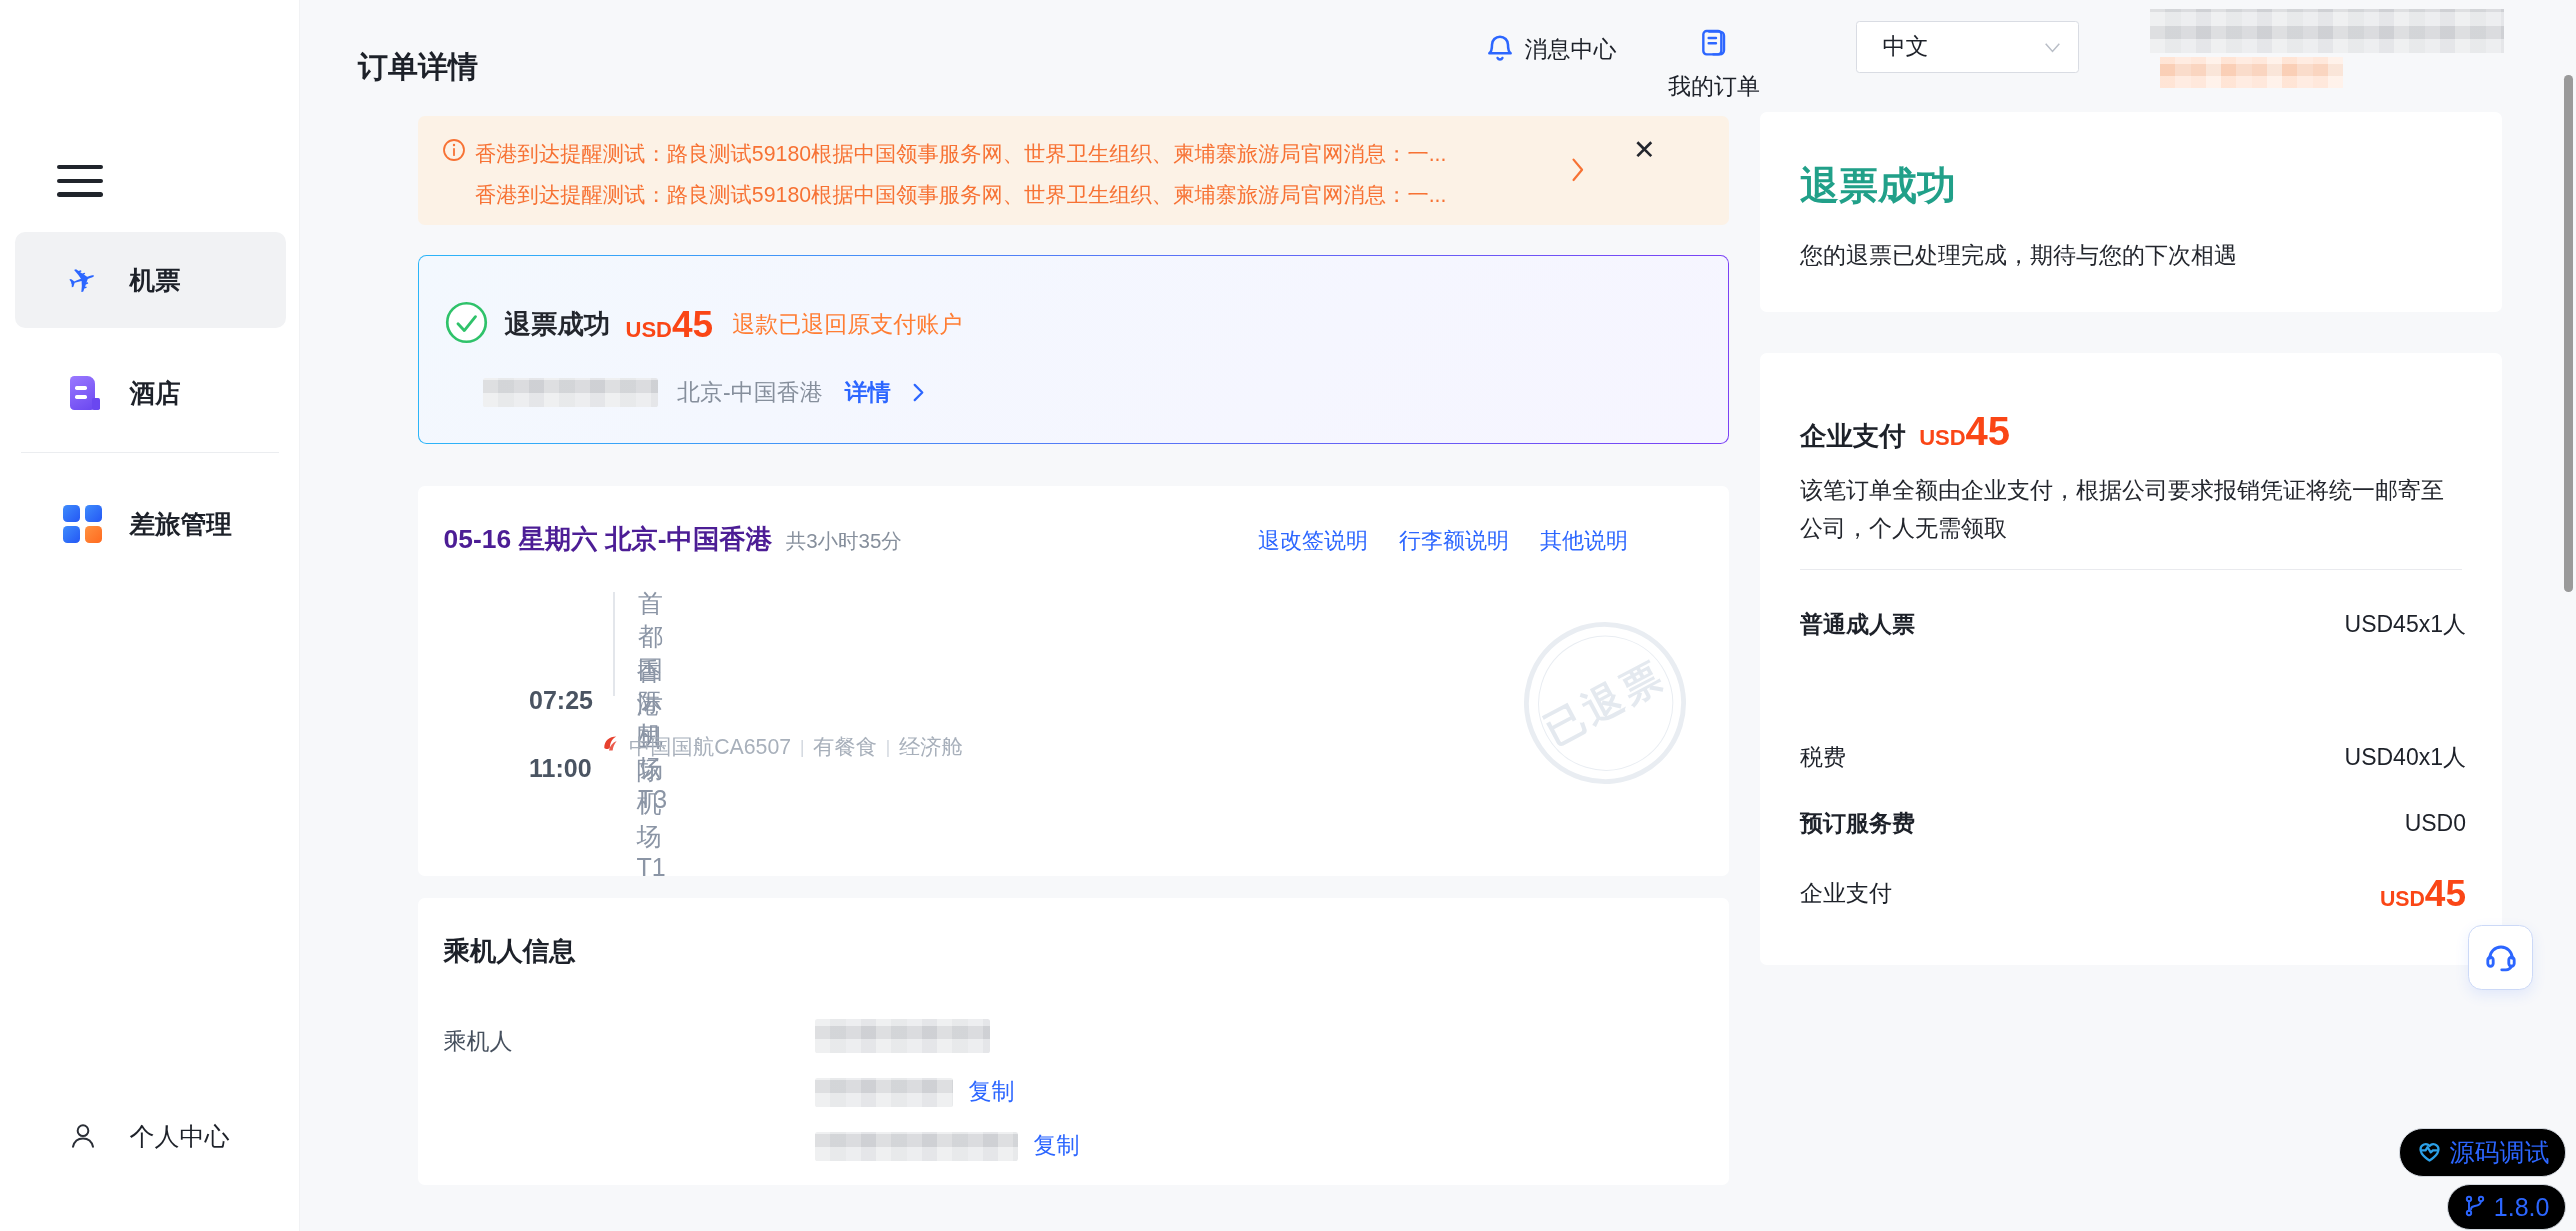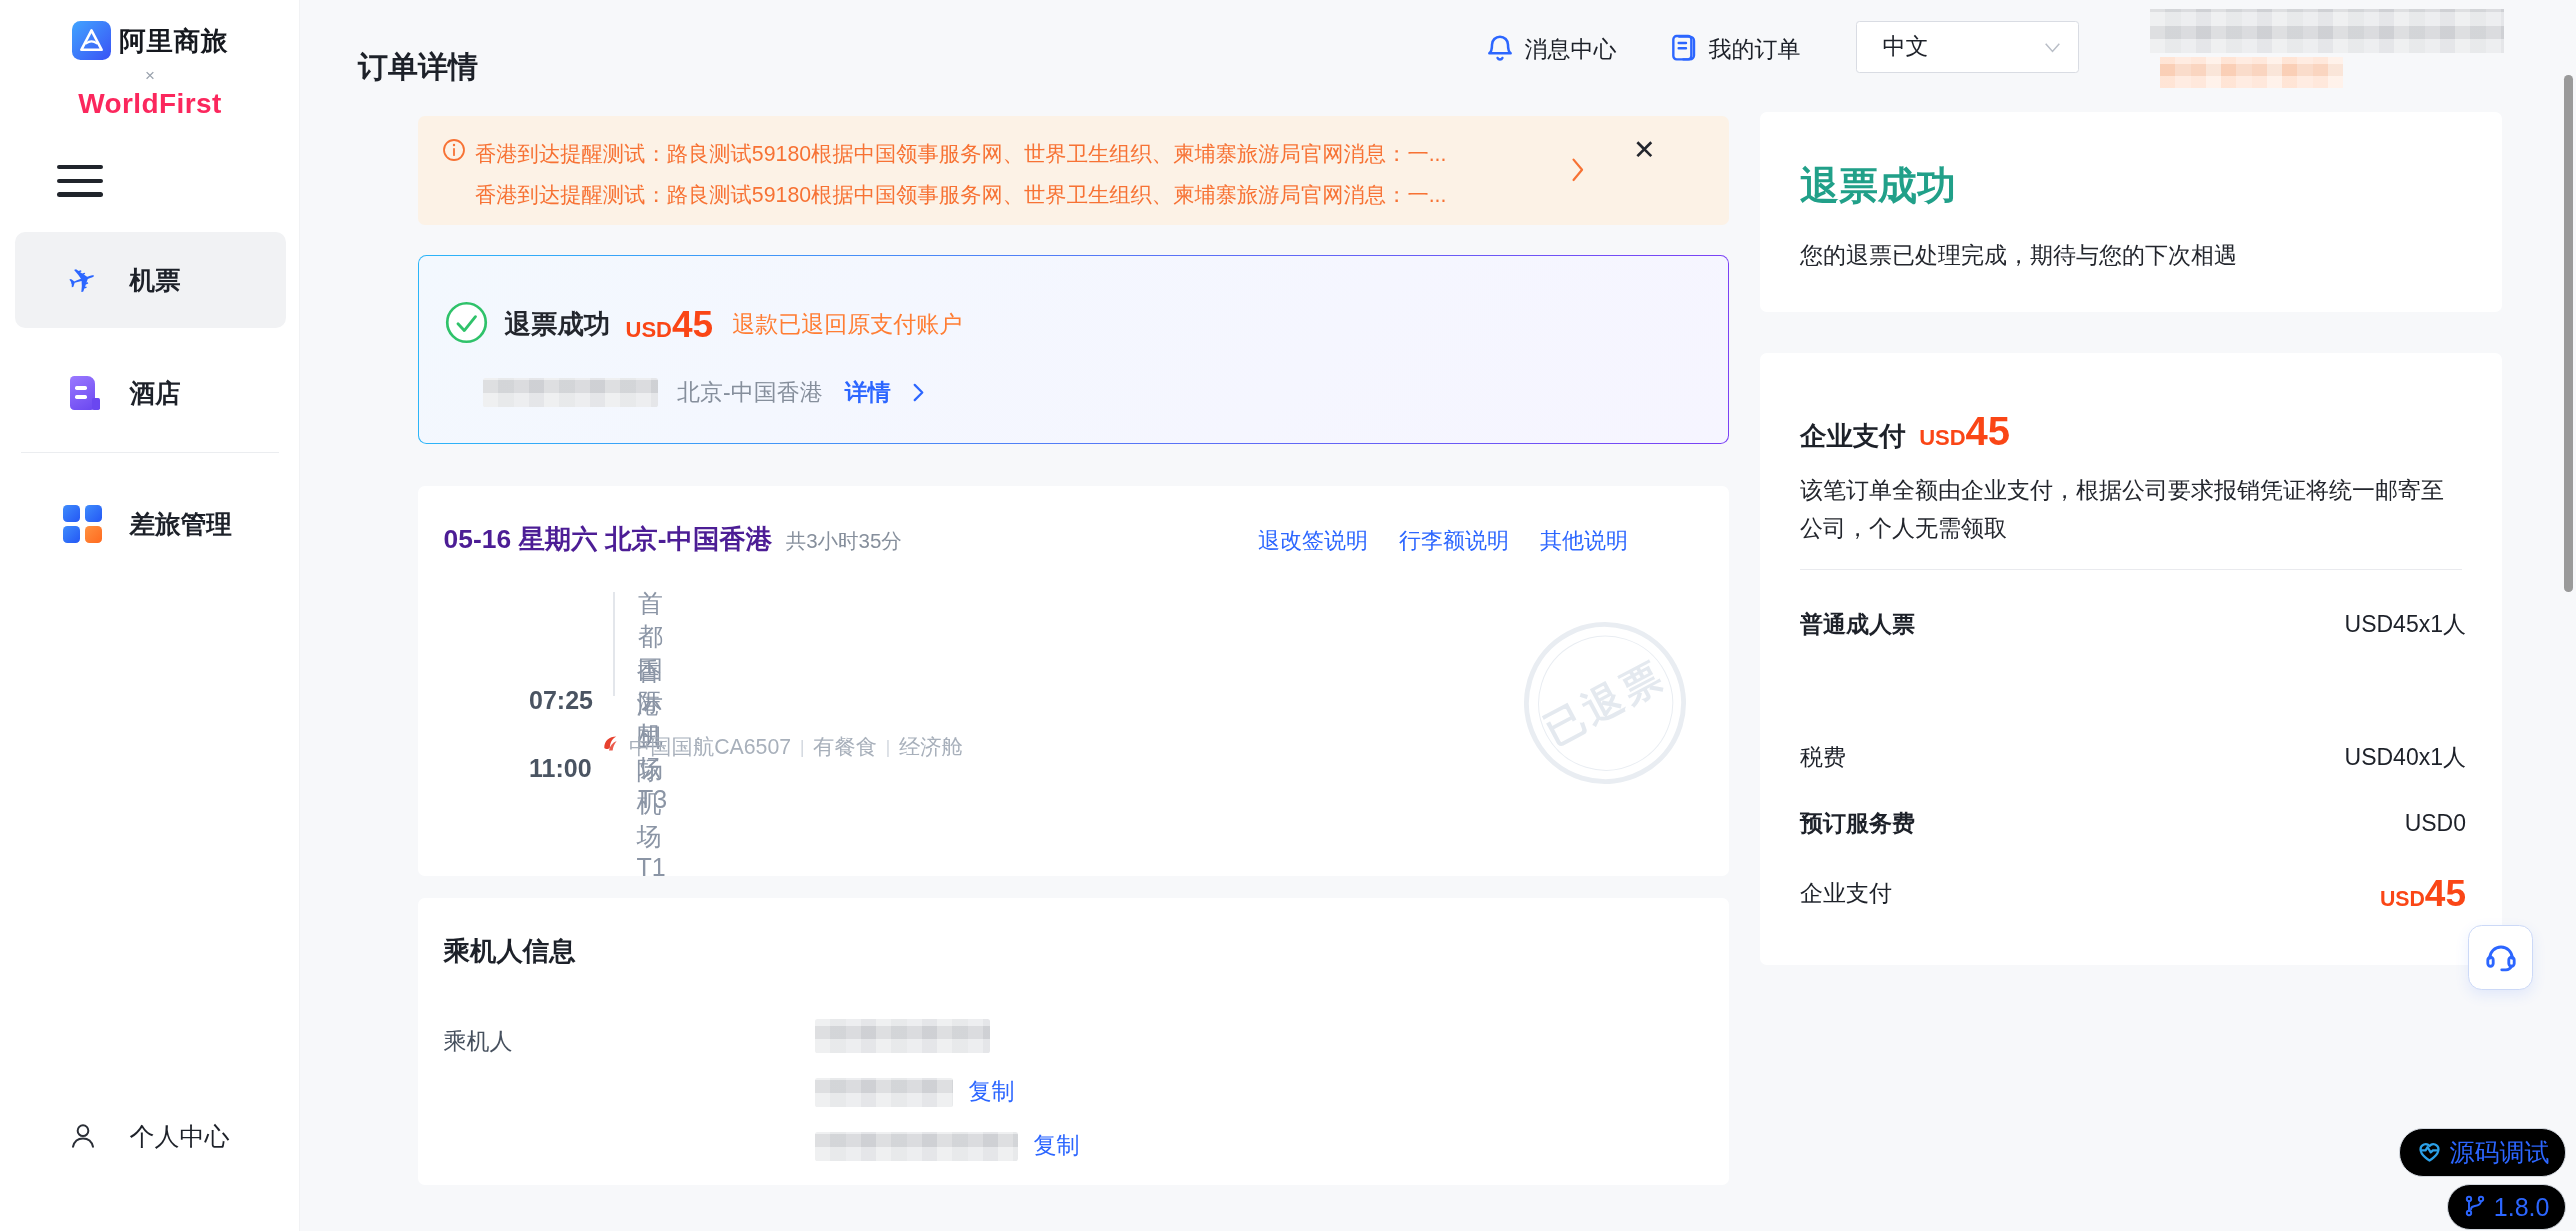--- a/index.html
+++ b/index.html
@@ -127,40 +127,20 @@
   .pill-debug { top:1128px; height:49px; }
   .pill-ver { top:1184px; height:46px; }
   .scrollbar { position:absolute; right:3.4px; top:75px; width:8.5px; height:517px; background:#9a9a9a; border-radius:4.3px; cursor:pointer; }
 </style>
 </head>
 <body>
 
 <div class="screen">
 
   <div class="sidebar">
-    <div class="logo">
-      <div class="logo-row">
-        <span>
-          <svg width="39" height="39" viewBox="0 0 46 46">
-              <defs>
-                <linearGradient id="lg1" x1="0" y1="0" x2="1" y2="1">
-                  <stop offset="0" stop-color="#41a4ff"></stop>
-                  <stop offset="1" stop-color="#3a52f5"></stop>
-                </linearGradient>
-              </defs>
-              <rect width="46" height="46" rx="10" fill="url(#lg1)"></rect>
-              <path d="M23 11L35 34H11Z" fill="none" stroke="#fff" stroke-width="3" stroke-linejoin="round"></path>
-              <path d="M16.5 26.5c4.5-3.5 8.5-3.5 13 0" stroke="#fff" stroke-width="2.5" fill="none" stroke-linecap="round"></path>
-            </svg>
-        </span>
-        <span class="logo-name">阿里商旅</span>
-      </div>
-      <div class="logo-cross">×</div>
-      <div class="logo-partner">WorldFirst</div>
-    </div>
 
     <div class="hamburger">
         <span></span>
         <span></span>
         <span></span>
       </div>
 
     <div class="nav-item active" style="top:232px;">
       <span class="ic">
           <span class="plane-glyph">✈</span>
@@ -206,21 +186,21 @@
   <div class="top-action" style="left:1484px;">
     <span>
       <svg viewBox="0 0 24 24" width="32" height="32" fill="none" stroke="#2c66ff" stroke-width="1.9" stroke-linecap="round" stroke-linejoin="round">
           <path d="M18 9.5a6 6 0 1 0-12 0c0 5-2 6.5-2 6.5h16s-2-1.5-2-6.5"></path>
           <path d="M10.2 19.5a2 2 0 0 0 3.6 0"></path>
         </svg>
     </span>
     <span class="txt">消息中心</span>
   </div>
 
-  <div class="top-action" style="left:1668px;">
+  <div class="top-action" style="left:1668px;flex-direction:column;">
     <span>
       <svg viewBox="0 0 24 24" width="32" height="32" fill="none" stroke="#2c66ff" stroke-width="1.8" stroke-linecap="round">
           <path d="M8.5 3.5h8a3 3 0 0 1 3 3v11a3 3 0 0 1-3 3h-5"></path>
           <rect x="4" y="3" width="13.5" height="17.5" rx="2.5"></rect>
           <path d="M8 8.2h5.5M8 12.2h5.5"></path>
         </svg>
     </span>
     <span class="txt">我的订单</span>
   </div>
 

